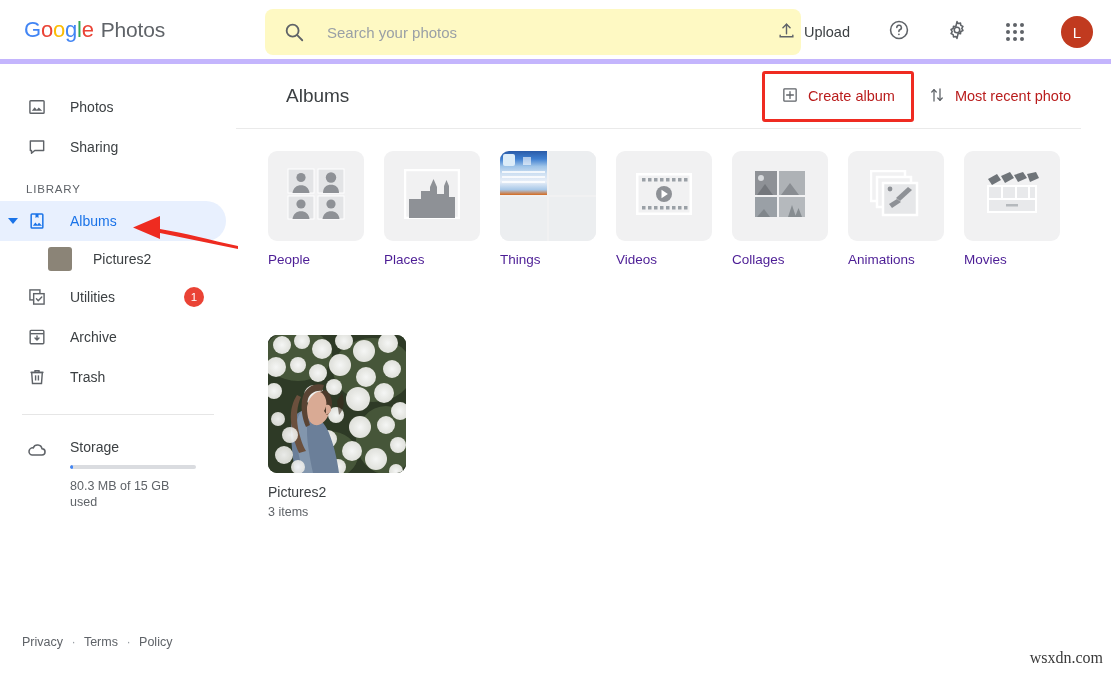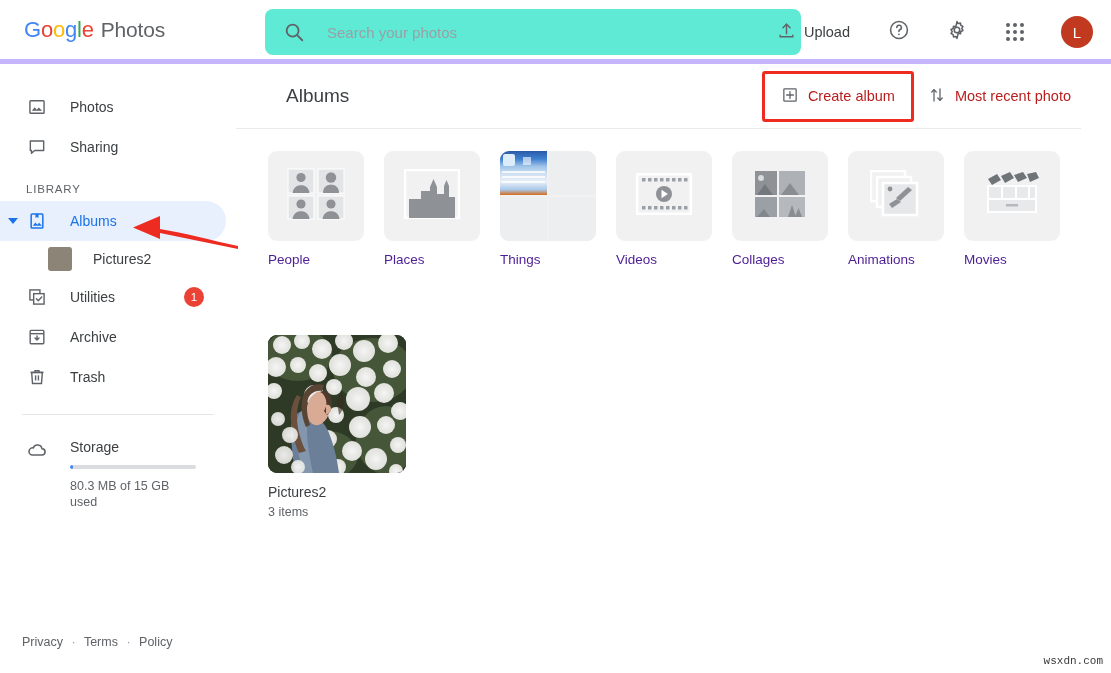--- a/index.html
+++ b/index.html
@@ -26,21 +26,21 @@
     font-size: 22px; letter-spacing: -0.2px;
   }
   .logo-g { font-family: "Liberation Sans", sans-serif; font-size: 22px; }
   .logo-g .b { color:#4285F4 } .logo-g .r { color:#EA4335 }
   .logo-g .y { color:#FBBC05 } .logo-g .g { color:#34A853 }
   .logo-word { color:#5F6368; margin-left: 7px; font-size:21px; }
 
   .searchbar {
     position: absolute; left: 265px; top: 9px;
     width: 536px; height: 46px;
-    background: #5eead4; border-radius: 8px;
+    background: #fef9c3; border-radius: 8px;
     display: flex; align-items: center;
   }
   .searchbar .s-icon { margin-left: 18px; width: 22px; height: 22px; display:block; }
   .search-input {
     border: 0; background: transparent; outline: none;
     margin-left: 20px; font-size: 15px; color: #3c4043;
     font-family: "Liberation Sans", sans-serif;
     width: 440px;
   }
   .search-input::placeholder { color:#9aa0a6; }
@@ -194,22 +194,22 @@
     background:#2d3b27;
   }
   .album-title { margin-top:11px; font-size:14px; color:#3c4043; }
   .album-count { margin-top:5px; font-size:12.5px; color:#5f6368; }
 
   
   .arrow-anno { position:absolute; pointer-events:none; }
 
   .watermark {
     position:absolute; right:8px; bottom:6px;
-    font-size:11px; color:#3a3a3a;
-    font-family:Liberation Mono, monospace;
+    font-size:16px; color:#3a3a3a;
+    font-family:Liberation Serif, serif;
   }
 </style>
 </head>
 <body>
 
 <div id="app">
 
   <div class="header">
 
     <div class="brand">

